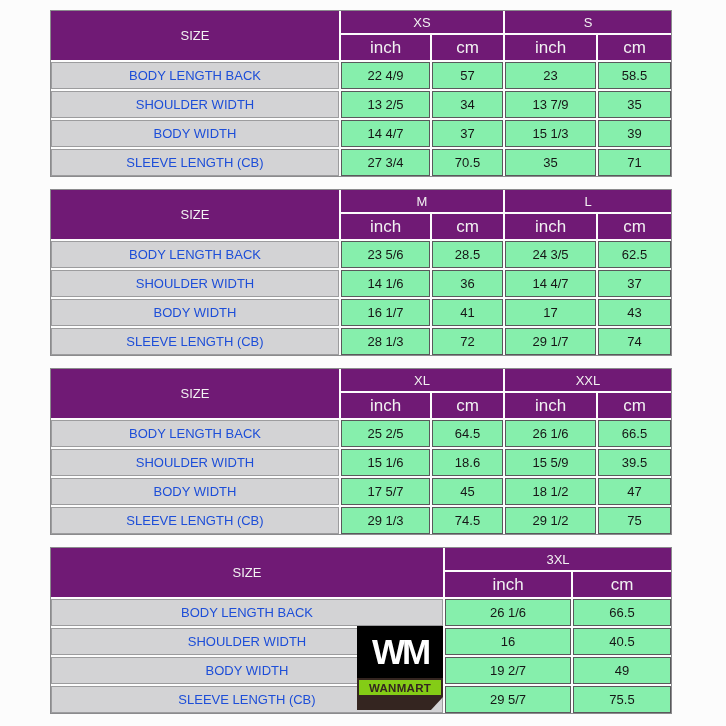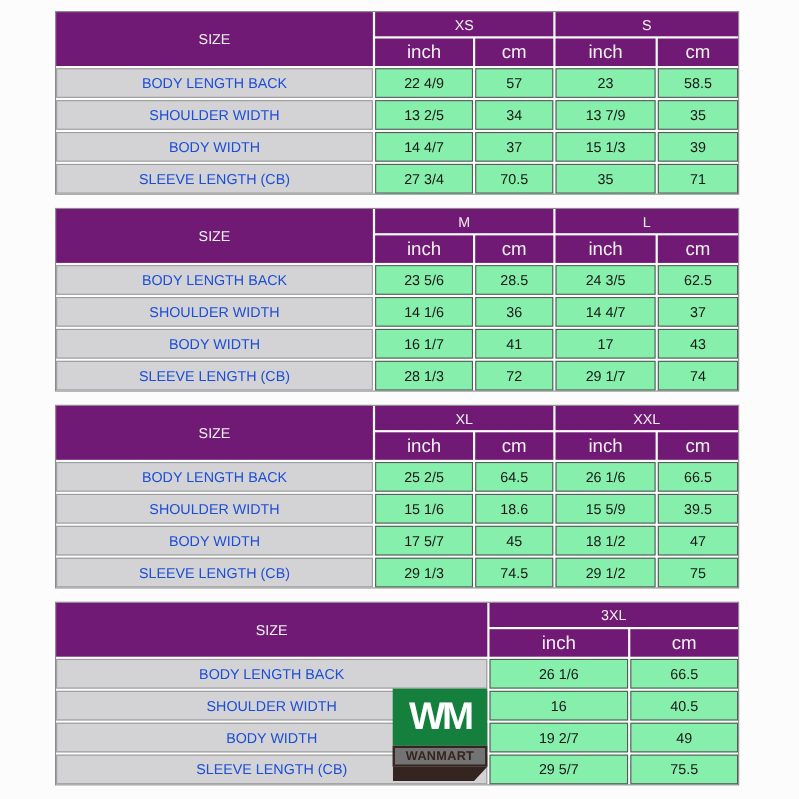--- a/index.html
+++ b/index.html
@@ -63,30 +63,30 @@
   }
   
   .logo {
     position: absolute;
     left: 357px; top: 626px;
     width: 86px;
     z-index: 5;
   }
   .logo-square {
     height: 52px;
-    background: #15803d;
+    background: #000000;
     display: flex; align-items: center; justify-content: center;
     color: #ffffff;
     font-weight: bold;
     font-size: 35px;
     letter-spacing: -3px;
   }
   .logo-band {
     height: 15px;
-    background: #737373;
+    background: #84cc16;
     border: 2px solid #342520;
     display: flex; align-items: center; justify-content: center;
     color: #342520;
     font-weight: bold;
     font-size: 11.5px;
     letter-spacing: 0.3px;
   }
   .logo-ribbon {
     height: 13px;
     background: #342520;

